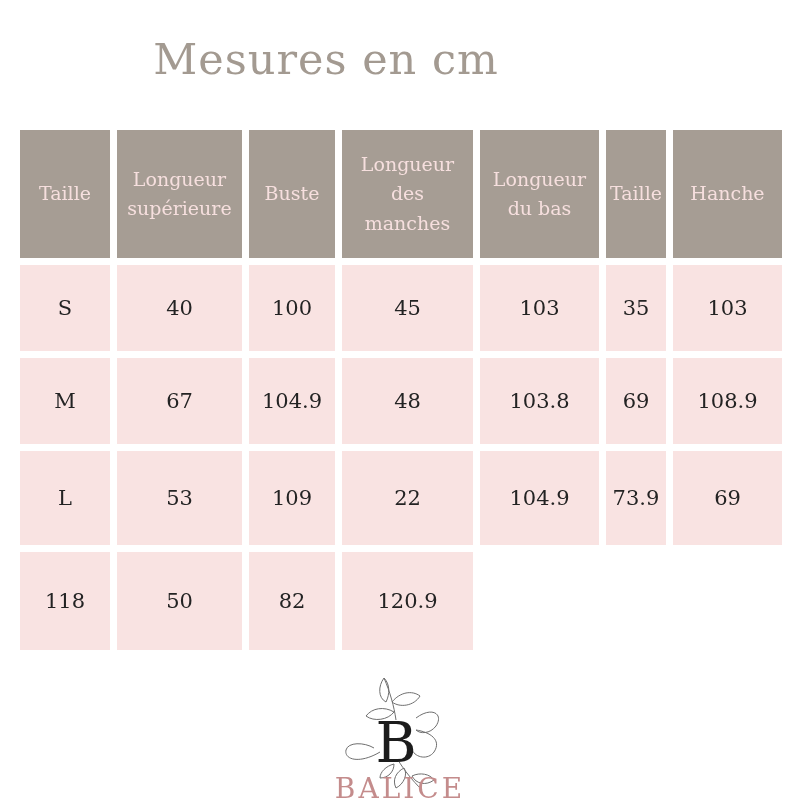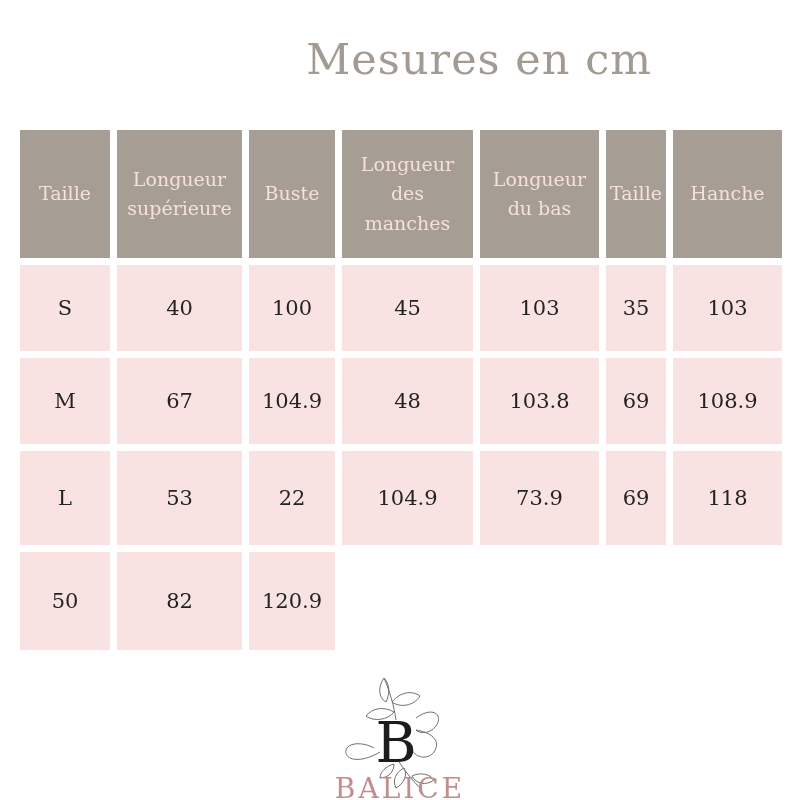--- a/index.html
+++ b/index.html
@@ -12,21 +12,21 @@
     background: #ffffff;
     position: relative;
     font-family: "DejaVu Serif", "Liberation Serif", serif;
     overflow: hidden;
   }
   .page-title {
     position: absolute;
     top: 34px;
     left: 0;
     width: 652px;
-    text-align: right;
+    text-align: center;
     font-size: 43px;
     font-weight: 400;
     color: #a39a91;
     letter-spacing: 1px;
   }
   .size-table {
     position: absolute;
     left: 20px;
     top: 130px;
     display: grid;
@@ -101,20 +101,21 @@
   <div class="cell data-cell">M</div>
   <div class="cell data-cell">67</div>
   <div class="cell data-cell">104.9</div>
   <div class="cell data-cell">48</div>
   <div class="cell data-cell">103.8</div>
   <div class="cell data-cell">69</div>
   <div class="cell data-cell">108.9</div>
 
   <div class="cell data-cell">L</div>
   <div class="cell data-cell">53</div>
+  <div class="cell data-cell">109</div>
   <div class="cell data-cell">22</div>
   <div class="cell data-cell">104.9</div>
   <div class="cell data-cell">73.9</div>
 
   <div class="cell data-cell">69</div>
   <div class="cell data-cell">118</div>
   <div class="cell data-cell">50</div>
   <div class="cell data-cell">82</div>
   <div class="cell data-cell">120.9</div>
 </div>

